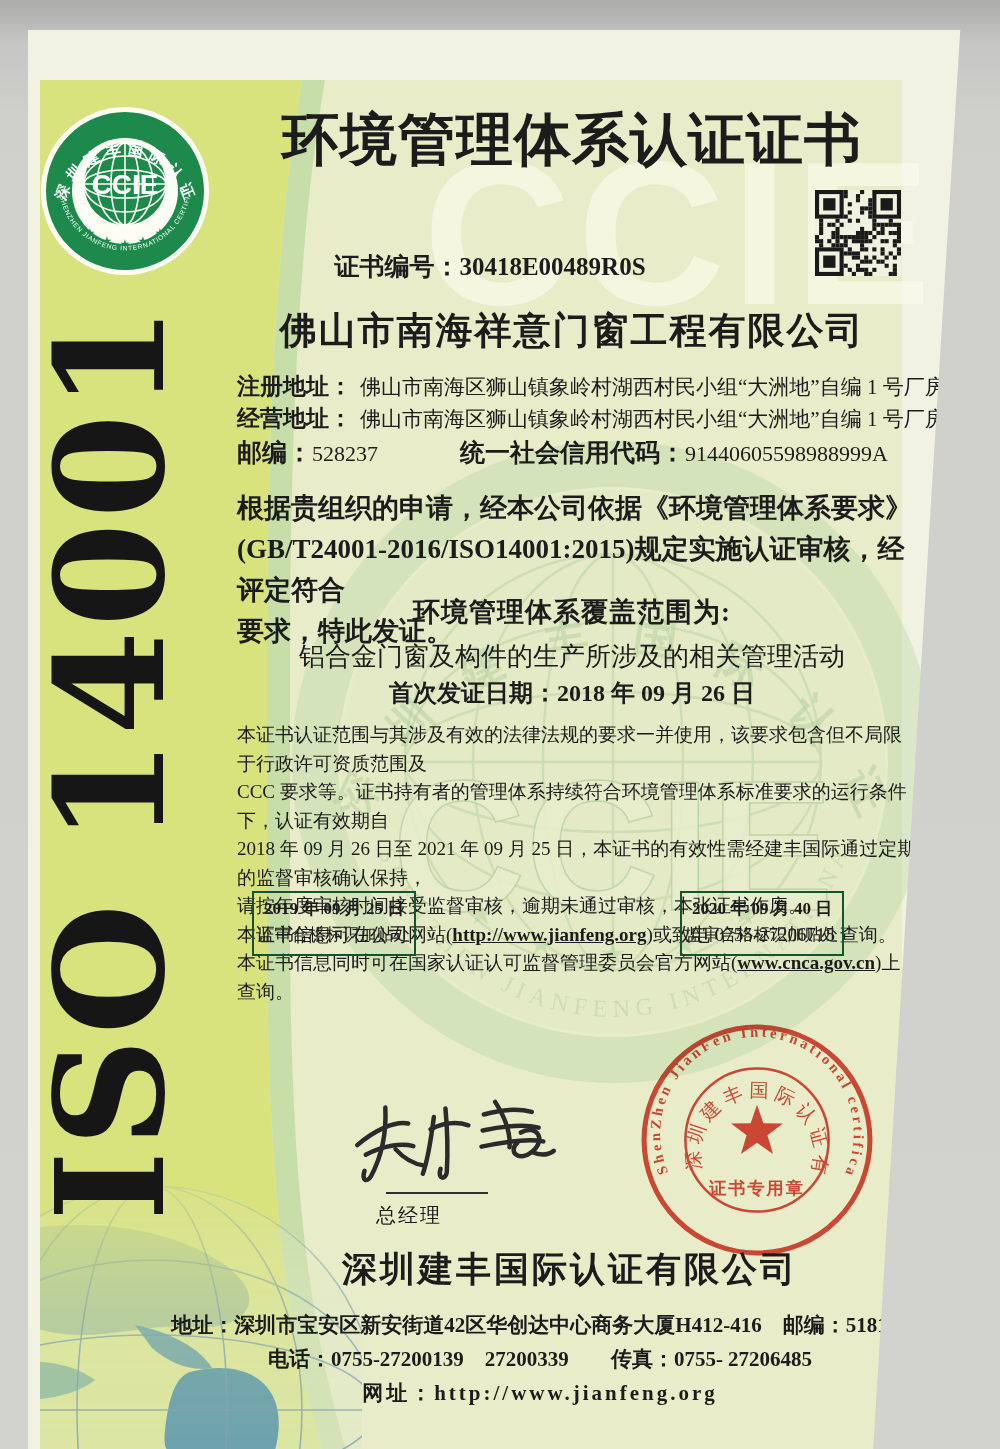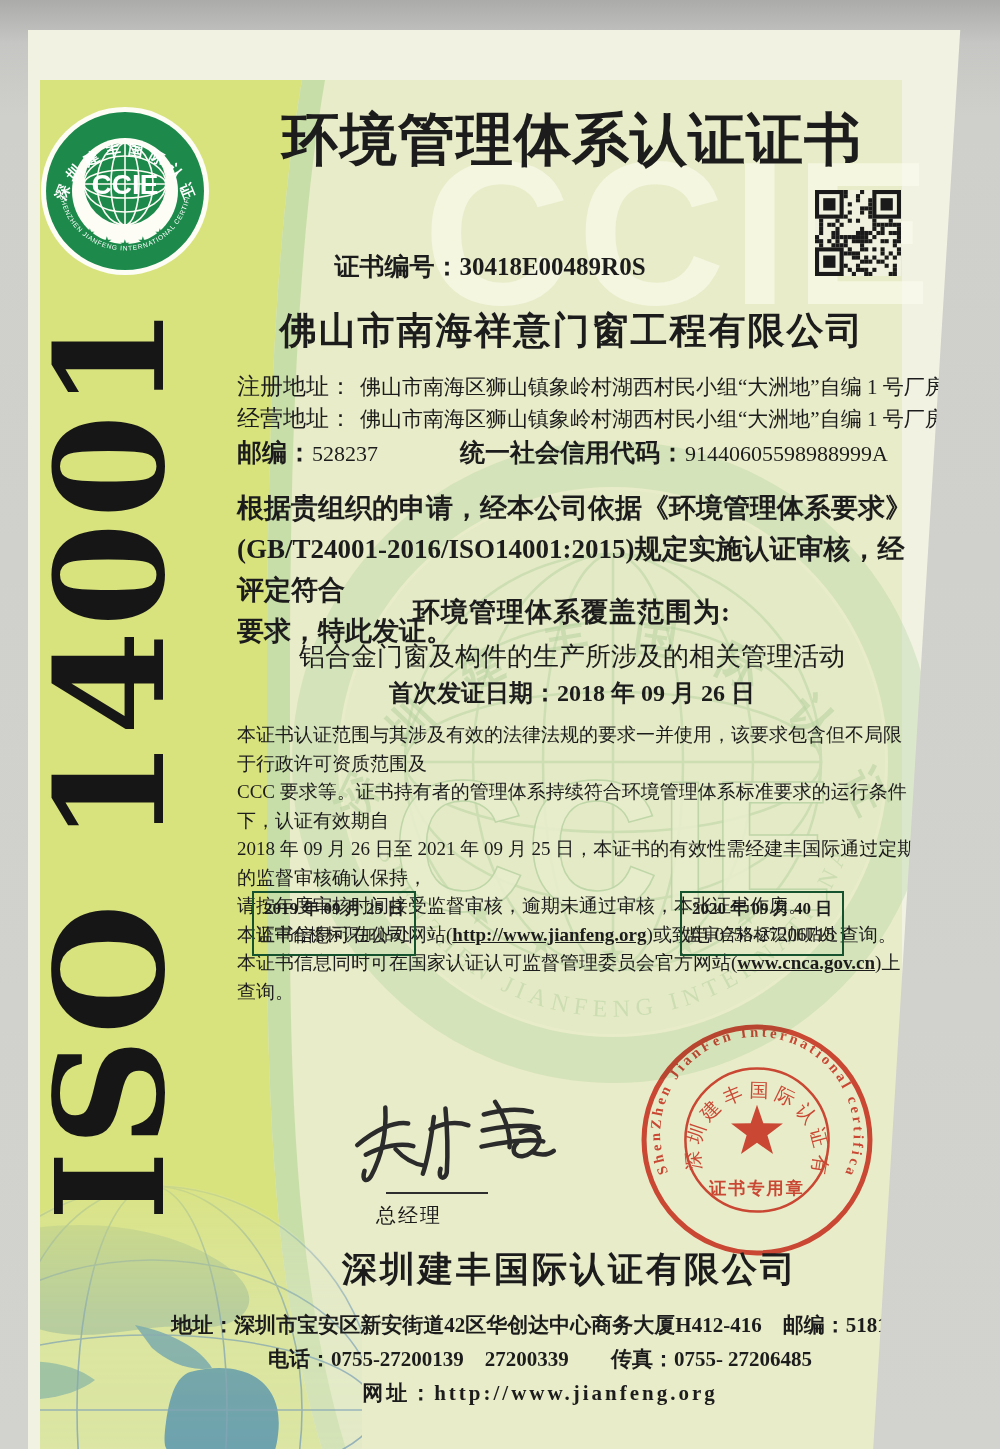--- a/index.html
+++ b/index.html
@@ -15,21 +15,21 @@
   #iso-vertical{left:-382px;top:601px;width:905px;height:175px;transform:rotate(-90deg);
     font:bold 150px "DejaVu Serif","Liberation Serif",serif;color:#161616;
     text-align:center;letter-spacing:4px;line-height:175px;white-space:nowrap;}
   #wm-ccie-top{left:315px;top:8px;width:650px;font:bold 205px "Liberation Sans","DejaVu Sans",sans-serif;
     color:rgba(250,251,238,.62);letter-spacing:6px;line-height:290px;text-align:center;}
   #title{left:198px;top:22px;width:668px;font-size:57px;letter-spacing:1px;}
   #cert-line{left:200px;top:170px;width:500px;font-size:25px;text-align:center;}
   #qr{left:775px;top:110px;width:86px;height:86px;background:#f0f1de;}
   #company{left:198px;top:226px;width:668px;font-size:37px;letter-spacing:2px;}
   .addr-row{left:197px;width:680px;font-size:21px;white-space:nowrap;}
-  .addr-row .lab{font-size:23px;font-weight:normal;margin-right:8px;}
+  .addr-row .lab{font-size:23px;font-weight:bold;margin-right:8px;}
   #post-row{left:197px;top:356px;width:680px;font-size:22px;white-space:nowrap;}
   #post-row .lab{font-size:25px;font-weight:bold;}
   #uscc{margin-left:82px;}
   #grant{left:197px;top:408px;width:678px;font-size:27px;line-height:41px;font-weight:bold;}
   #scope-head{left:198px;top:514px;width:668px;font-size:27px;letter-spacing:1px;}
   #scope{left:198px;top:559px;width:668px;font-size:26px;}
   #first-issue{left:198px;top:597px;width:668px;font-size:24px;}
   #fineprint{left:197px;top:641px;width:682px;font-size:19px;line-height:28.5px;}
   .url{font-weight:bold;text-decoration:underline;}
   .sticker{top:811px;width:160px;height:58px;border:2px solid #14532d;text-align:center;

